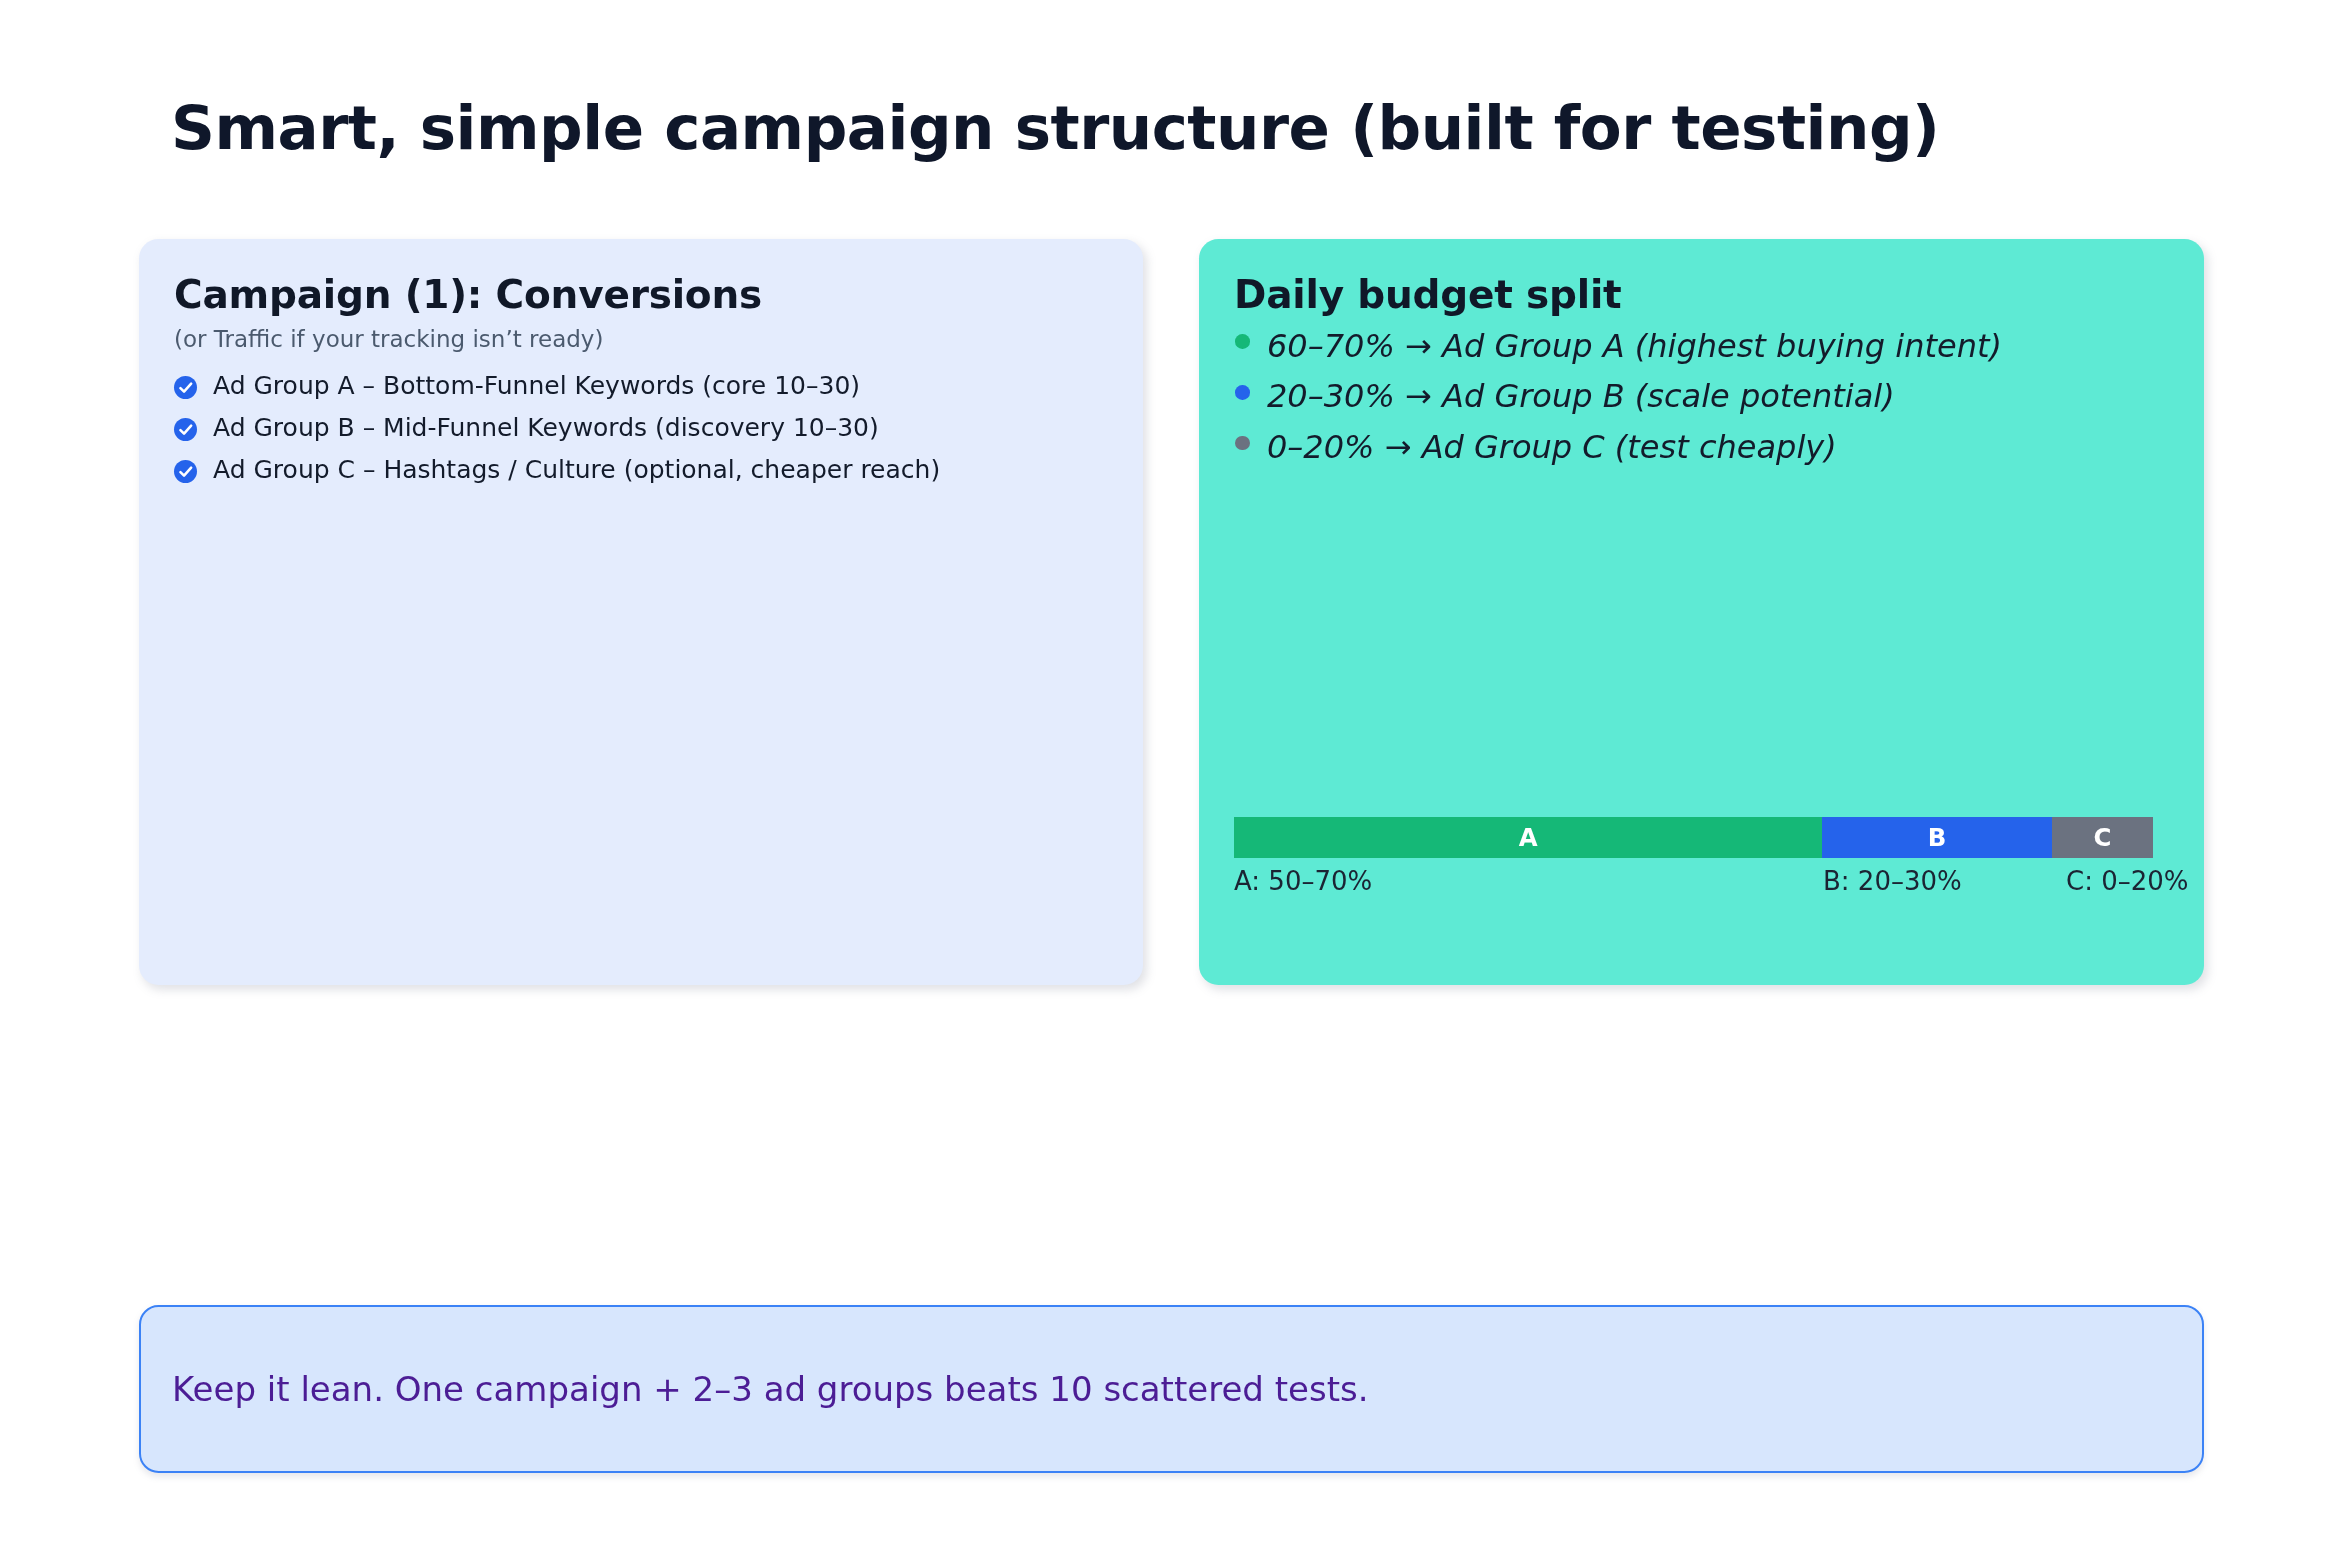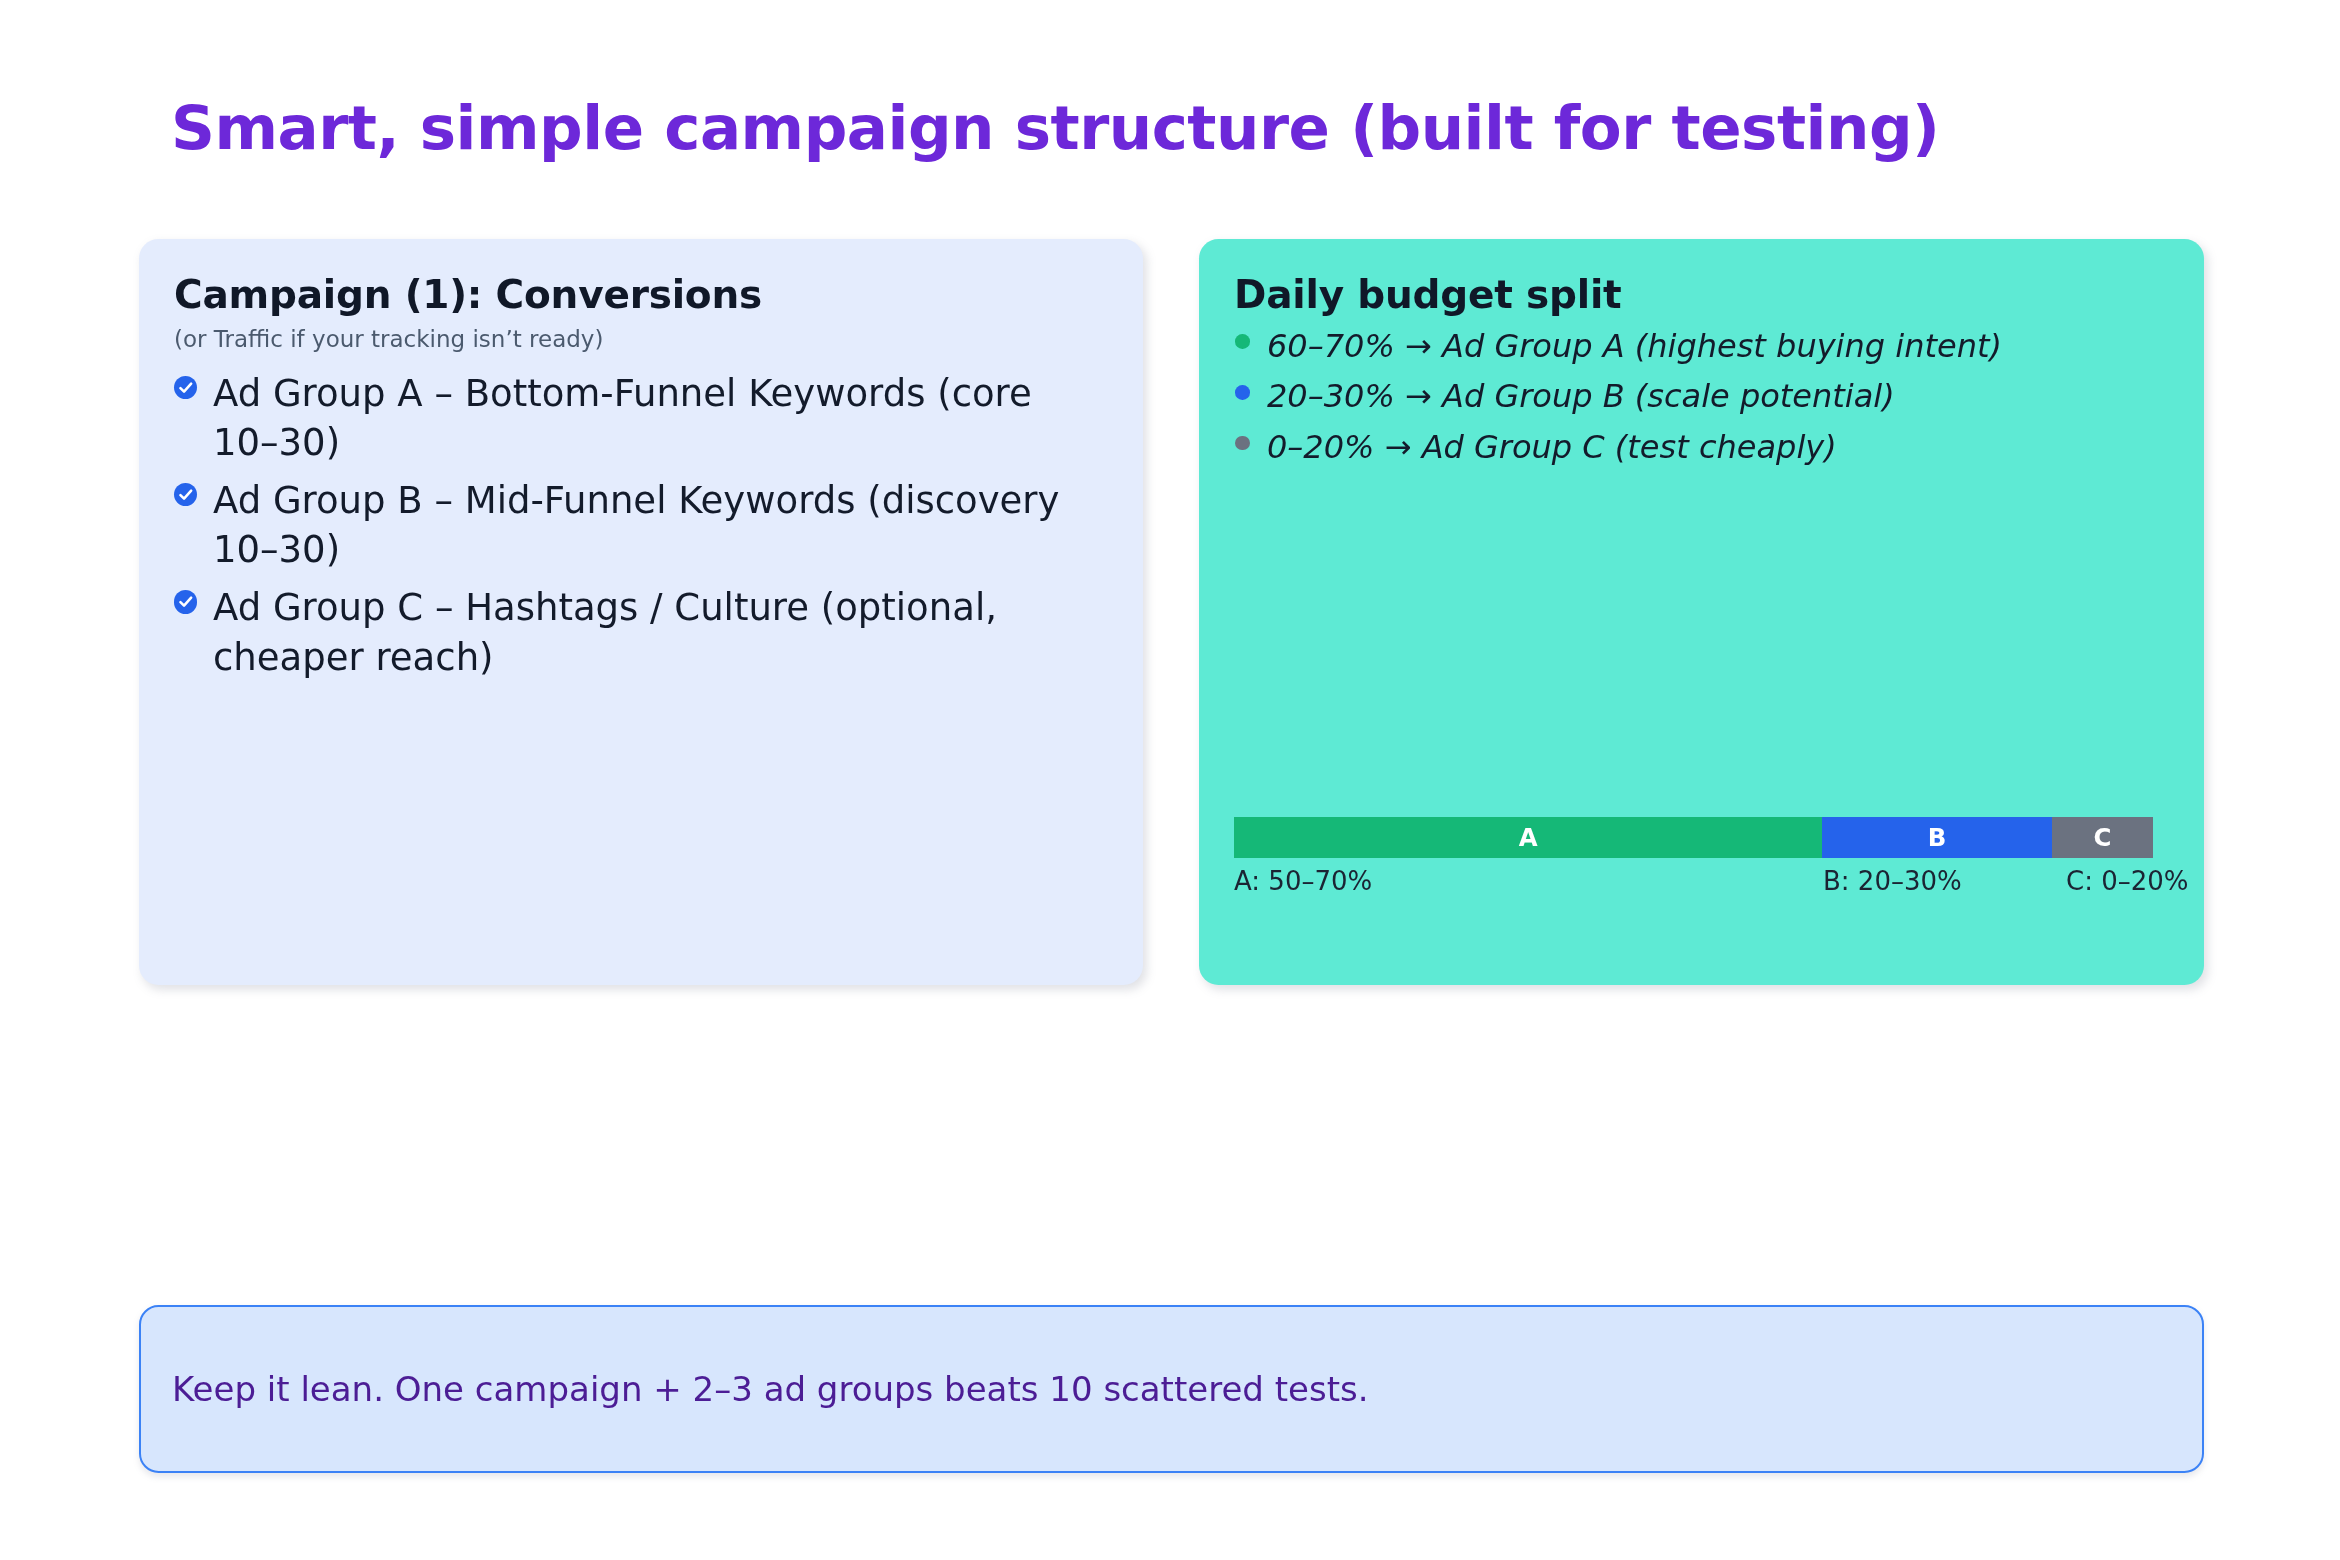--- a/index.html
+++ b/index.html
@@ -17,21 +17,21 @@
 
   
   .page-title {
     position: absolute;
     left: 171px;
     top: 51px;
     width: 2097px;
     font-size: 61px;
     font-weight: 700;
     letter-spacing: -0.5px;
-    color: #6d28d9;
+    color: #0f172a;
     line-height: 1.18;
     white-space: nowrap;
   }
 
   
   .cards-row {
     position: absolute;
     left: 139px;
     top: 239px;
     width: 2065px;
@@ -79,21 +79,21 @@
   
   .check-list {
     list-style: none;
     margin: 0;
     padding: 0;
   }
   .check-item {
     position: relative;
     padding-left: 39px;
     margin-bottom: 8.8px;
-    font-size: 37px;
+    font-size: 25px;
     line-height: 1.33;
     color: #131b2b;
   }
   .check-badge {
     position: absolute;
     left: 0;
     top: 6.8px;
     width: 23.4px;
     height: 23.4px;
     border-radius: 50%;

